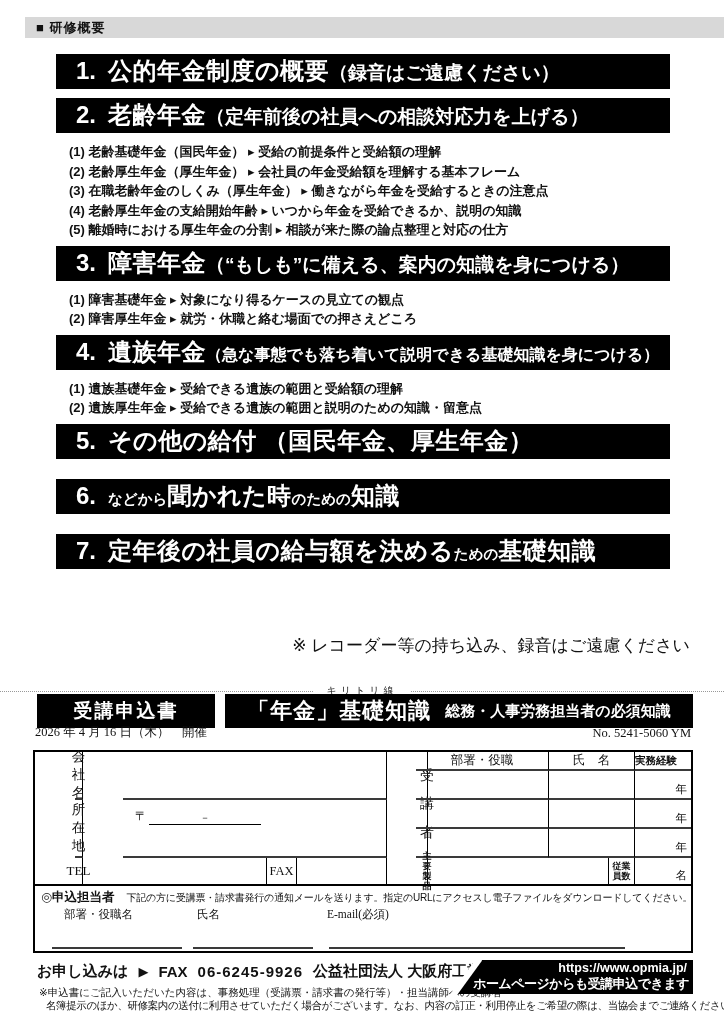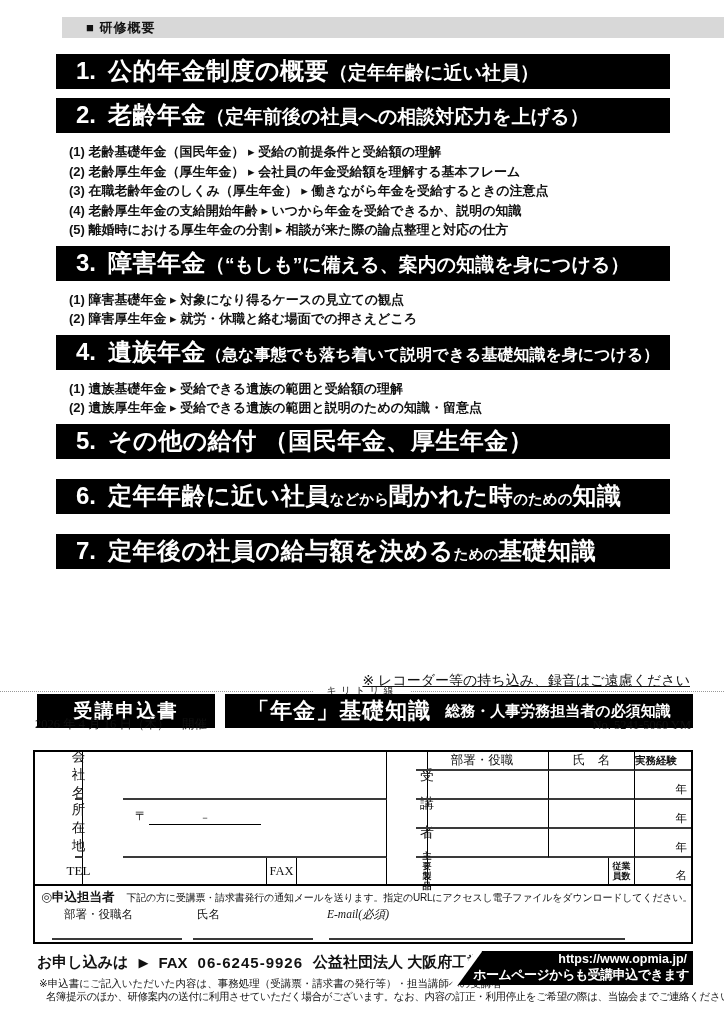--- a/index.html
+++ b/index.html
@@ -9,23 +9,22 @@
     background: #fff;
     color: #111;
     font-family: "Liberation Sans", "DejaVu Sans", sans-serif;
     overflow: hidden;
   }
 
   
   .topbar {
     position: absolute; left: 25px; right: 0; top: 17px; height: 21px;
     background: var(--bar-bg, #d8d8d8);
-    font-size: 13px; font-weight: bold; line-height: 21px; padding-left: 24px;
+    font-size: 13px; font-weight: bold; line-height: 21px; padding-left: 11px;
     letter-spacing: 1px;
-    margin-left: 37px;
   }
 
   
   .sections { position: absolute; left: 56px; top: 54px; width: 614px; }
   .banner {
     width: 100%; height: 35px; background: var(--banner-bg, #000);
     color: var(--banner-fg, #fff);
     display: flex; align-items: baseline; padding: 2px 6px 0 20px;
     margin-bottom: 9px; white-space: nowrap; overflow: hidden;
   }
@@ -33,21 +32,21 @@
   .banner span { line-height: 30px; font-weight: bold; }
   .b-num { font-size: 24px; margin-right: 12px; }
   .p-lg  { font-size: 24px; letter-spacing: 0.5px; }
   .p-md  { font-size: 19px; }
   .p-sm  { font-size: 14.5px; }
   .p-sm2 { font-size: 16px; }
   .items { margin: 0 0 6px 13px; }
   .item  { font-size: 13px; font-weight: bold; line-height: 19.5px; white-space: nowrap; }
 
   
-  .recorder-note { position: absolute; top: 672px; right: 34px; font-size: 14px; text-decoration: underline; }
+  .recorder-note { position: absolute; top: 634px; right: 34px; font-size: 17px; }
   .cutline {
     position: absolute; top: 684px; left: 0; right: 0;
     display: flex; align-items: center;
   }
   .cutline .dots { flex: 1; border-top: 1px dotted #999; height: 0; }
   .cutline .cut-label { font-size: 10px; letter-spacing: 4px; padding: 0 14px; color:#222; }
 
   
   .form-wrap { position: absolute; left: 33px; top: 694px; width: 660px; }
 
@@ -58,21 +57,21 @@
   }
   .course-box {
     flex: 1; margin-left: 10px; background: #000; color: #fff;
     display: flex; align-items: center; justify-content: center; gap: 14px; white-space: nowrap;
   }
   .course-title { font-size: 22px; font-weight: bold; letter-spacing: 1px; }
   .course-sub   { font-size: 15px; font-weight: bold; }
 
   .daterow {
     height: 22px; display: flex; justify-content: space-between; align-items: flex-end;
-    font-family: "Liberation Serif", "DejaVu Serif", serif; font-size: 12.5px; padding: 0 2px 17px 2px;
+    font-family: "Liberation Serif", "DejaVu Serif", serif; font-size: 12.5px; padding: 0 2px 9px 2px;
   }
 
   .fbody { border: 2px solid #000; }
   .ftable {
     display: grid;
     grid-template-columns: 48px 304px 29px 132px 86px 57px;
     grid-template-rows: 19px 29px 29px 29px 26px;
     font-family: "Liberation Serif", "DejaVu Serif", serif;
   }
   .vline-l { border-left: 1px solid #000; }
@@ -112,28 +111,28 @@
     font-family: "Liberation Sans", sans-serif; font-weight: bold;
     font-size: 9px; line-height: 10px; display: flex; flex-direction: column;
     align-items: center; justify-content: center;
   }
   .c-products { grid-area: 5/3/6/4; }
   .c-prodarea { grid-area: 5/4/6/6; display: flex; }
   .prod-blank { flex: 1; border-right: 1px solid #000; }
   .emp-label  { width: 25px; text-align: right; }
   .c-persons  { grid-area: 5/6/6/7; position: relative; }
 
-  .contactbox { border-top: 2px solid #000; height: 58px; position: relative; overflow: hidden; }
+  .contactbox { border-top: 2px solid #000; height: 67px; position: relative; overflow: hidden; }
   .c-line1 { display: flex; align-items: flex-start; padding: 3px 2px 0 6px; white-space: nowrap; }
   .c-head { font-size: 12.5px; font-weight: bold; margin-right: 12px; }
   .c-note { font-size: 10px; padding-top: 2px; letter-spacing: -0.2px; }
   .c-label { position: absolute; top: 21px; font-family: "Liberation Serif", serif; font-size: 11.5px; }
   .cl-dept  { left: 29px; }
   .cl-name  { left: 162px; }
-  .cl-email { left: 292px; font-style: italic; }
+  .cl-email { left: 292px; }
   .c-ul { position: absolute; bottom: 2px; border-top: 2px solid #3a3a3a; height: 0; }
   .ul1 { left: 17px;  width: 130px; }
   .ul2 { left: 158px; width: 120px; }
   .ul3 { left: 294px; width: 296px; }
 
   
   .footer { position: relative; margin-top: 7px; height: 64px; }
   .fax-line {
     display: flex; align-items: center; gap: 10px; padding-left: 4px;
     font-size: 15px; font-weight: bold; white-space: nowrap; height: 22px;
@@ -154,21 +153,21 @@
 </style>
 </head>
 <body>
 
 <div class="topbar">■ 研修概要</div>
 
 <div class="sections" id="sections">
     <div class="banner">
       <span class="b-num">1.</span>
       <span class="p-lg">公的年金制度の概要</span>
-      <span class="p-md">（定年年齢に近い社員）</span>
+      <span class="p-md">（録音はご遠慮ください）</span>
     </div>
     <div class="banner">
       <span class="b-num">2.</span>
       <span class="p-lg">老齢年金</span>
       <span class="p-md">（定年前後の社員への相談対応力を上げる）</span>
     </div>
     <div class="items">
       <div class="item">(1) 老齢基礎年金（国民年金） ▸ 受給の前提条件と受給額の理解</div>
       <div class="item">(2) 老齢厚生年金（厚生年金） ▸ 会社員の年金受給額を理解する基本フレーム</div>
       <div class="item">(3) 在職老齢年金のしくみ（厚生年金） ▸ 働きながら年金を受給するときの注意点</div>
@@ -192,21 +191,20 @@
     <div class="items">
       <div class="item">(1) 遺族基礎年金 ▸ 受給できる遺族の範囲と受給額の理解</div>
       <div class="item">(2) 遺族厚生年金 ▸ 受給できる遺族の範囲と説明のための知識・留意点</div>
     </div>
     <div class="banner no-items">
       <span class="b-num">5.</span>
       <span class="p-lg">その他の給付 （国民年金、厚生年金）</span>
     </div>
     <div class="banner no-items">
       <span class="b-num">6.</span>
-      <span class="p-lg">定年年齢に近い社員</span>
       <span class="p-sm">などから</span>
       <span class="p-lg">聞かれた時</span>
       <span class="p-sm">のための</span>
       <span class="p-lg">知識</span>
     </div>
     <div class="banner no-items">
       <span class="b-num">7.</span>
       <span class="p-lg">定年後の社員の給与額を決める</span>
       <span class="p-sm">ための</span>
       <span class="p-lg">基礎知識</span>

